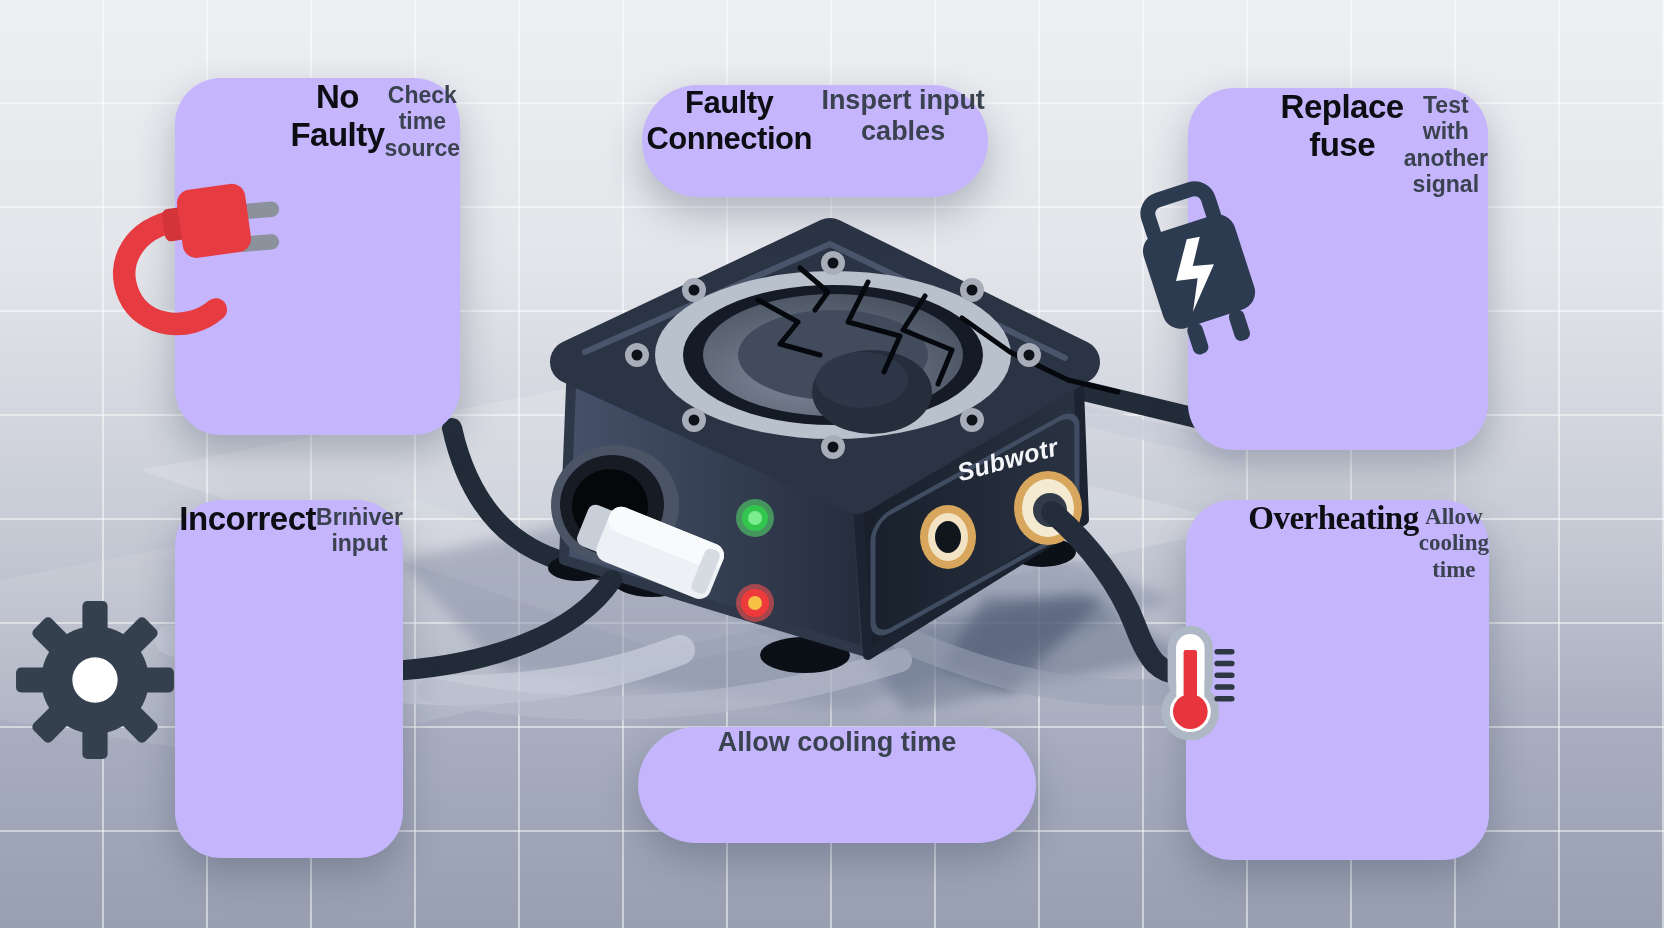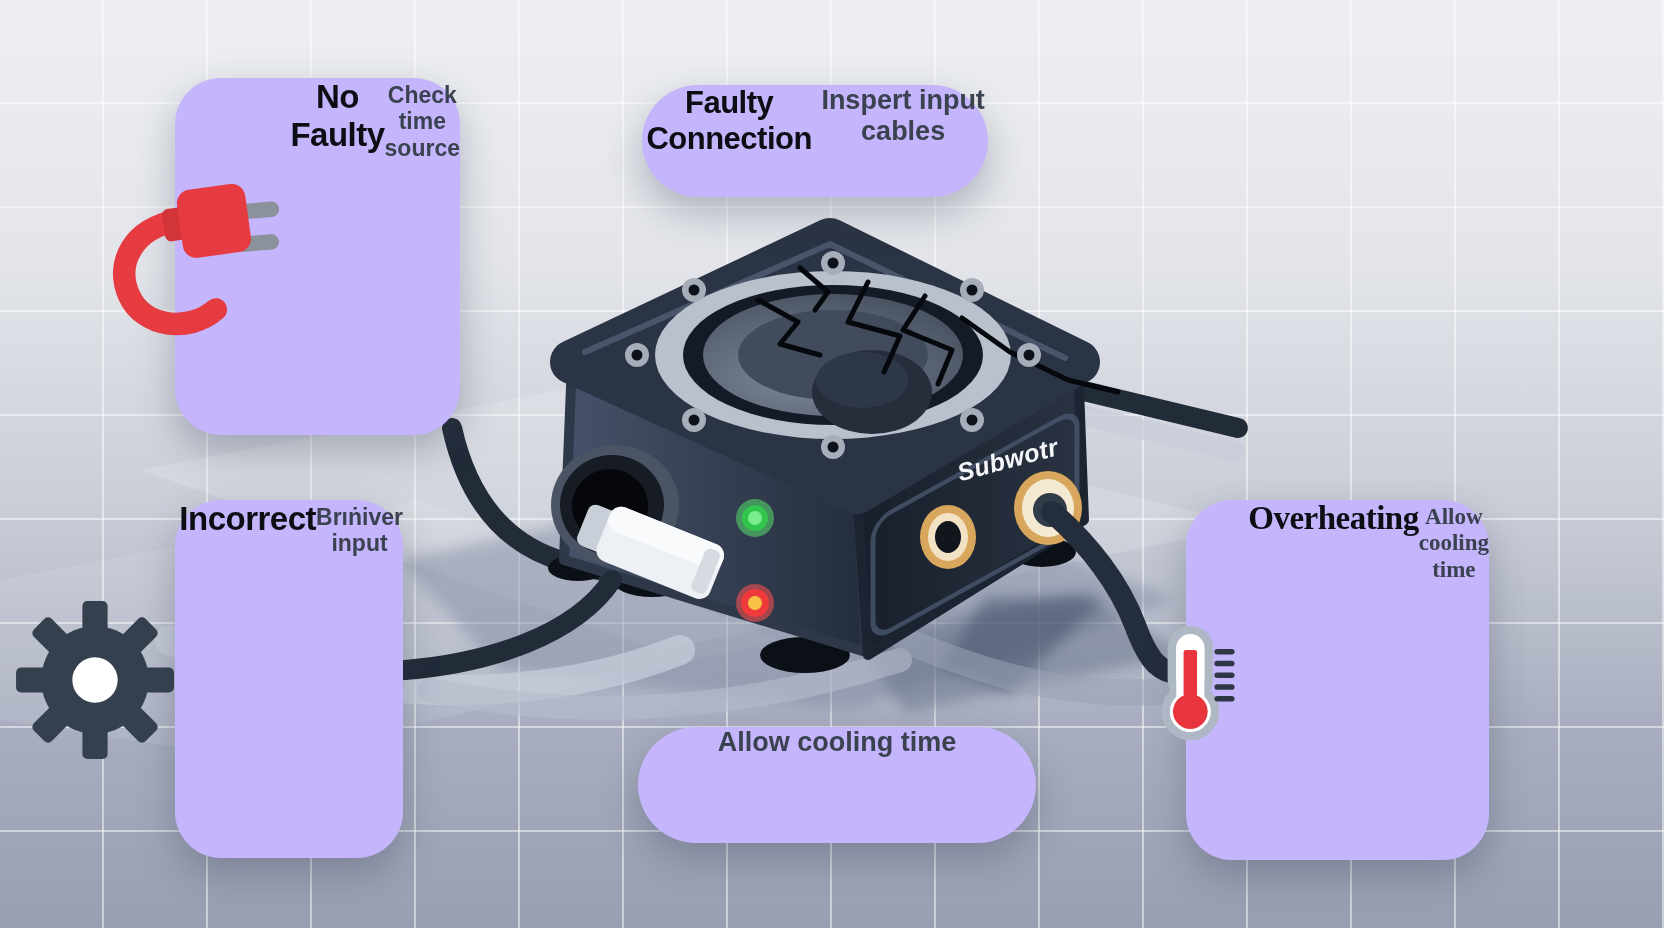--- a/index.html
+++ b/index.html
@@ -204,20 +204,35 @@
         <rect x="150" y="34" width="48" height="17" rx="8.5" fill="#8b929c" transform="rotate(-5 174 42)"></rect>
         <rect x="150" y="70" width="48" height="17" rx="8.5" fill="#8b929c" transform="rotate(-5 174 78)"></rect>
         <rect x="70" y="40" width="24" height="36" rx="7" fill="#d2343a" transform="rotate(-9 82 58)"></rect>
         <rect x="88" y="16" width="76" height="76" rx="15" fill="#e63b41" transform="rotate(-8 126 54)"></rect>
       </svg>
     </div>
     <div class="card-title">No Faulty</div>
     <div class="card-sub">Check time source</div>
   </div>
 
+  <div class="card c2">
+    <div class="icon-wrap">
+      <svg class="i-fuse" viewBox="0 0 200 215">
+        <g transform="rotate(-18 100 108)">
+          <rect x="62" y="12" width="76" height="54" rx="17" fill="none" stroke="#2d3b50" stroke-width="18"></rect>
+          <rect x="42" y="50" width="116" height="120" rx="22" fill="#2d3b50"></rect>
+          <rect x="64" y="168" width="19" height="38" rx="8" fill="#2d3b50"></rect>
+          <rect x="117" y="168" width="19" height="38" rx="8" fill="#2d3b50"></rect>
+          <path d="M98,68 L70,112 L96,117 L78,154 L120,107 L95,101 L114,70 Z" fill="#ffffff"></path>
+        </g>
+      </svg>
+    </div>
+    <div class="card-title">Replace fuse</div>
+    <div class="card-sub">Test with another signal</div>
+  </div>
 
   <div class="card c3">
     <div class="icon-wrap">
       <svg class="i-gear" viewBox="0 0 200 200">
         <g fill="#35404e">
           <rect x="85" y="6" width="30" height="42" rx="6"></rect>
           <rect x="85" y="6" width="30" height="42" rx="6" transform="rotate(45 100 100)"></rect>
           <rect x="85" y="6" width="30" height="42" rx="6" transform="rotate(90 100 100)"></rect>
           <rect x="85" y="6" width="30" height="42" rx="6" transform="rotate(135 100 100)"></rect>
           <rect x="85" y="6" width="30" height="42" rx="6" transform="rotate(180 100 100)"></rect>

